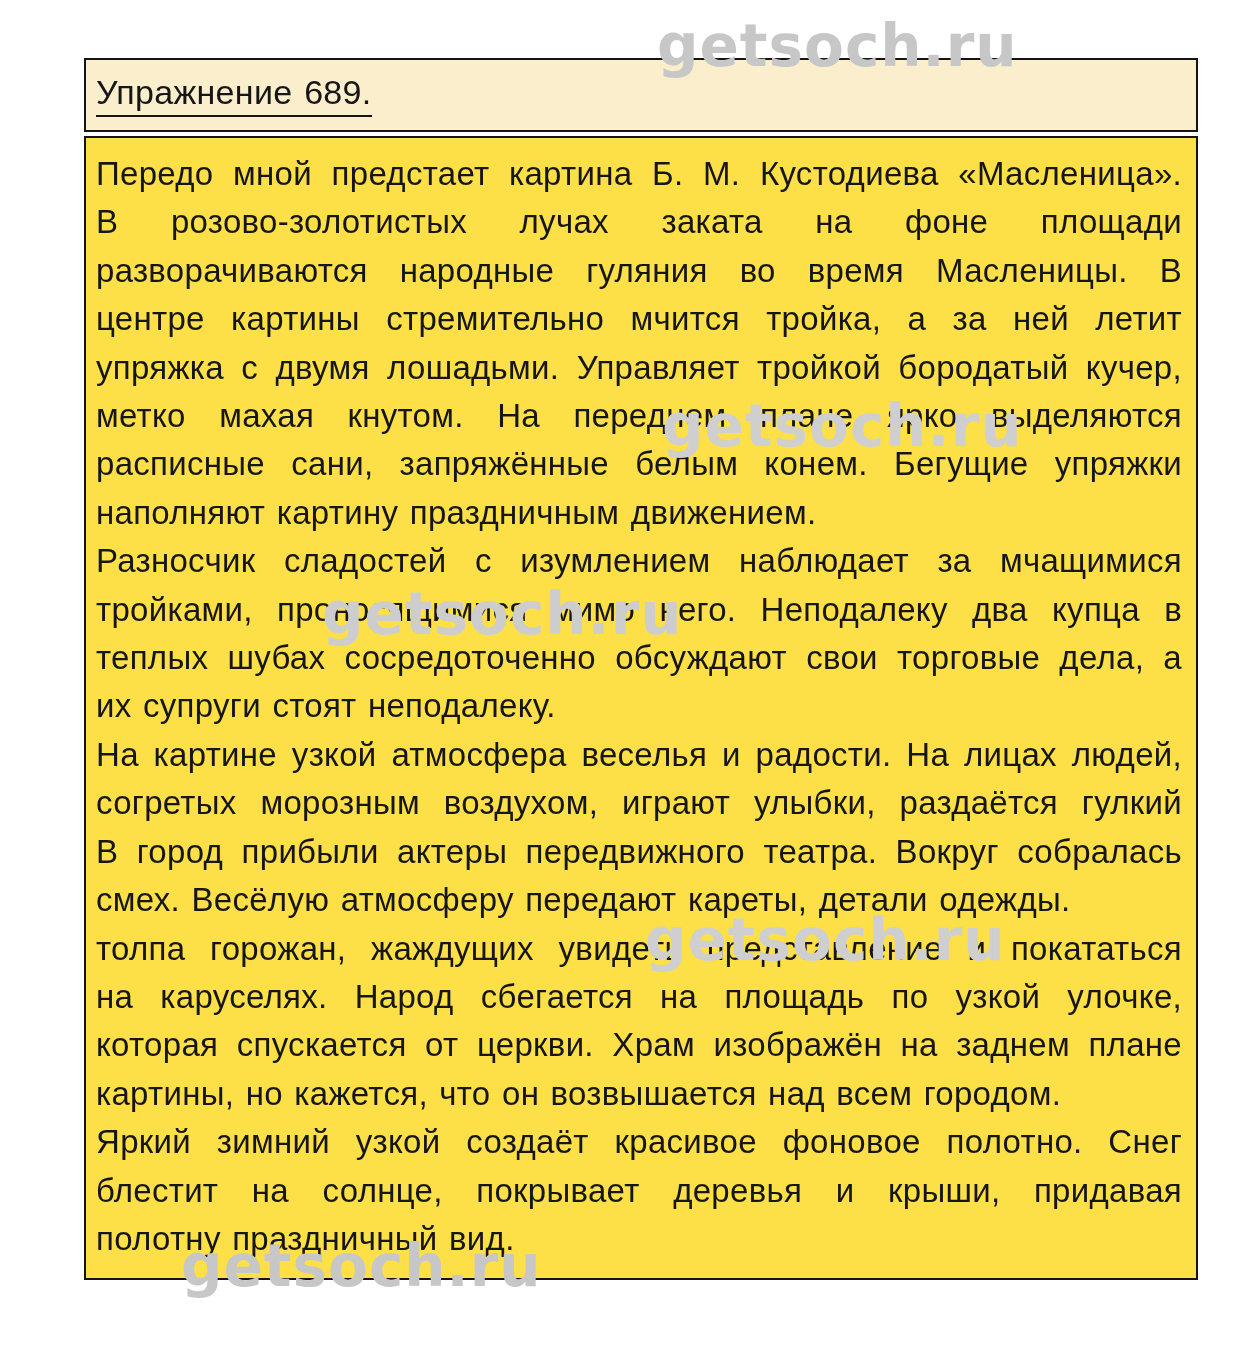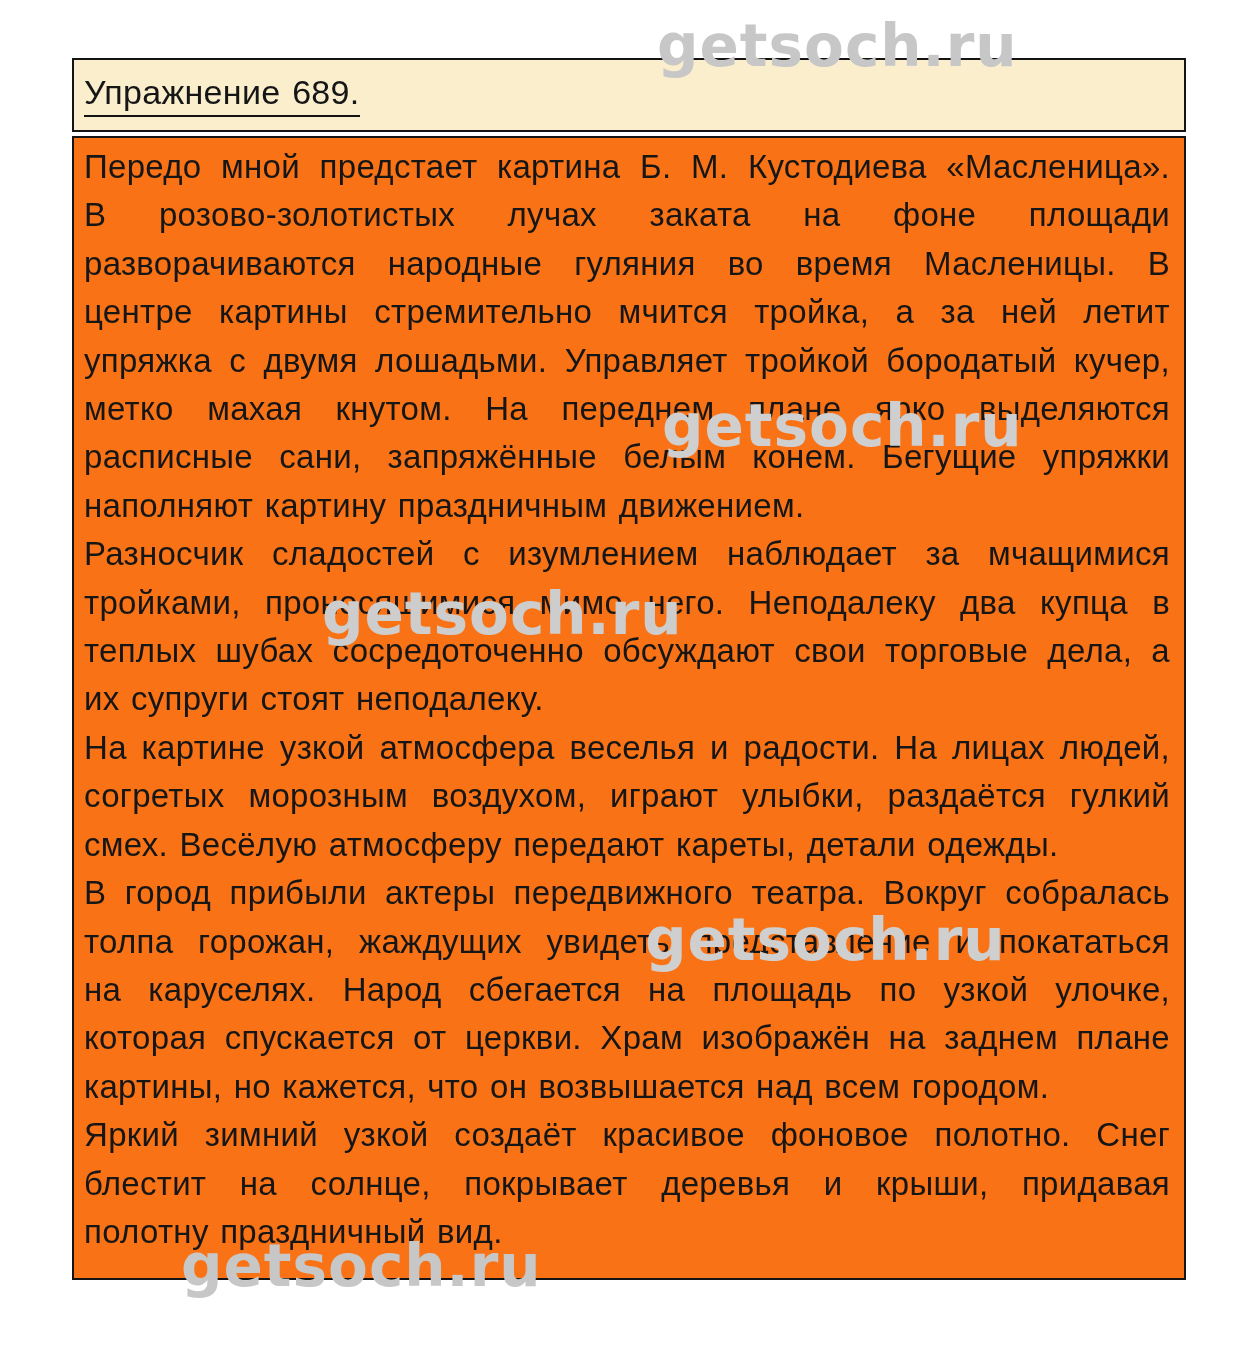--- a/index.html
+++ b/index.html
@@ -27,35 +27,35 @@
     pointer-events: none;
     user-select: none;
   }
   .wm-top    { left: 657px; top: 12px;   }
   .wm-p1     { left: 662px; top: 392px;  color: #cfcfcf; }
   .wm-p2     { left: 322px; top: 580px;  color: #cdcdcd; }
   .wm-p4     { left: 645px; top: 906px;  color: #cfcfcf; }
   .wm-bottom { left: 181px; top: 1232px; }
 
   
-  .box { position: absolute; left: 72px; width: 1114px; box-sizing: border-box; }
+  .box { position: absolute; left: 84px; width: 1114px; box-sizing: border-box; }
   .header-box {
     top: 58px;
     height: 74px;
     background: #faeecd;
     display: flex;
     align-items: center;
     padding-left: 12px;
     z-index: 10;
   }
   .body-box {
     top: 136px;
     height: 1144px;
-    background: #f97316;
-    padding: 7px 16px 0 12px;
+    background: #fde047;
+    padding: 14px 16px 0 12px;
     z-index: 10;
   }
   
   .border-overlay {
     position: absolute;
     inset: 0;
     border: 2.5px solid #141414;
     z-index: 30;
     pointer-events: none;
   }
@@ -108,22 +108,22 @@
         <div class="line">упряжка с двумя лошадьми. Управляет тройкой бородатый кучер,</div>
         <div class="line">метко махая кнутом. На переднем плане ярко выделяются</div>
         <div class="line">расписные сани, запряжённые белым конем. Бегущие упряжки</div>
         <div class="line para-end">наполняют картину праздничным движением.</div>
         <div class="line">Разносчик сладостей с изумлением наблюдает за мчащимися</div>
         <div class="line">тройками, проносящимися мимо него. Неподалеку два купца в</div>
         <div class="line">теплых шубах сосредоточенно обсуждают свои торговые дела, а</div>
         <div class="line para-end">их супруги стоят неподалеку.</div>
         <div class="line">На картине узкой атмосфера веселья и радости. На лицах людей,</div>
         <div class="line">согретых морозным воздухом, играют улыбки, раздаётся гулкий</div>
+        <div class="line">В город прибыли актеры передвижного театра. Вокруг собралась</div>
         <div class="line para-end">смех. Весёлую атмосферу передают кареты, детали одежды.</div>
-        <div class="line">В город прибыли актеры передвижного театра. Вокруг собралась</div>
         <div class="line">толпа горожан, жаждущих увидеть представление и покататься</div>
         <div class="line">на каруселях. Народ сбегается на площадь по узкой улочке,</div>
         <div class="line">которая спускается от церкви. Храм изображён на заднем плане</div>
         <div class="line para-end">картины, но кажется, что он возвышается над всем городом.</div>
         <div class="line">Яркий зимний узкой создаёт красивое фоновое полотно. Снег</div>
         <div class="line">блестит на солнце, покрывает деревья и крыши, придавая</div>
         <div class="line para-end">полотну праздничный вид.</div>
       </div>
     <div class="border-overlay"></div>
   </div>

